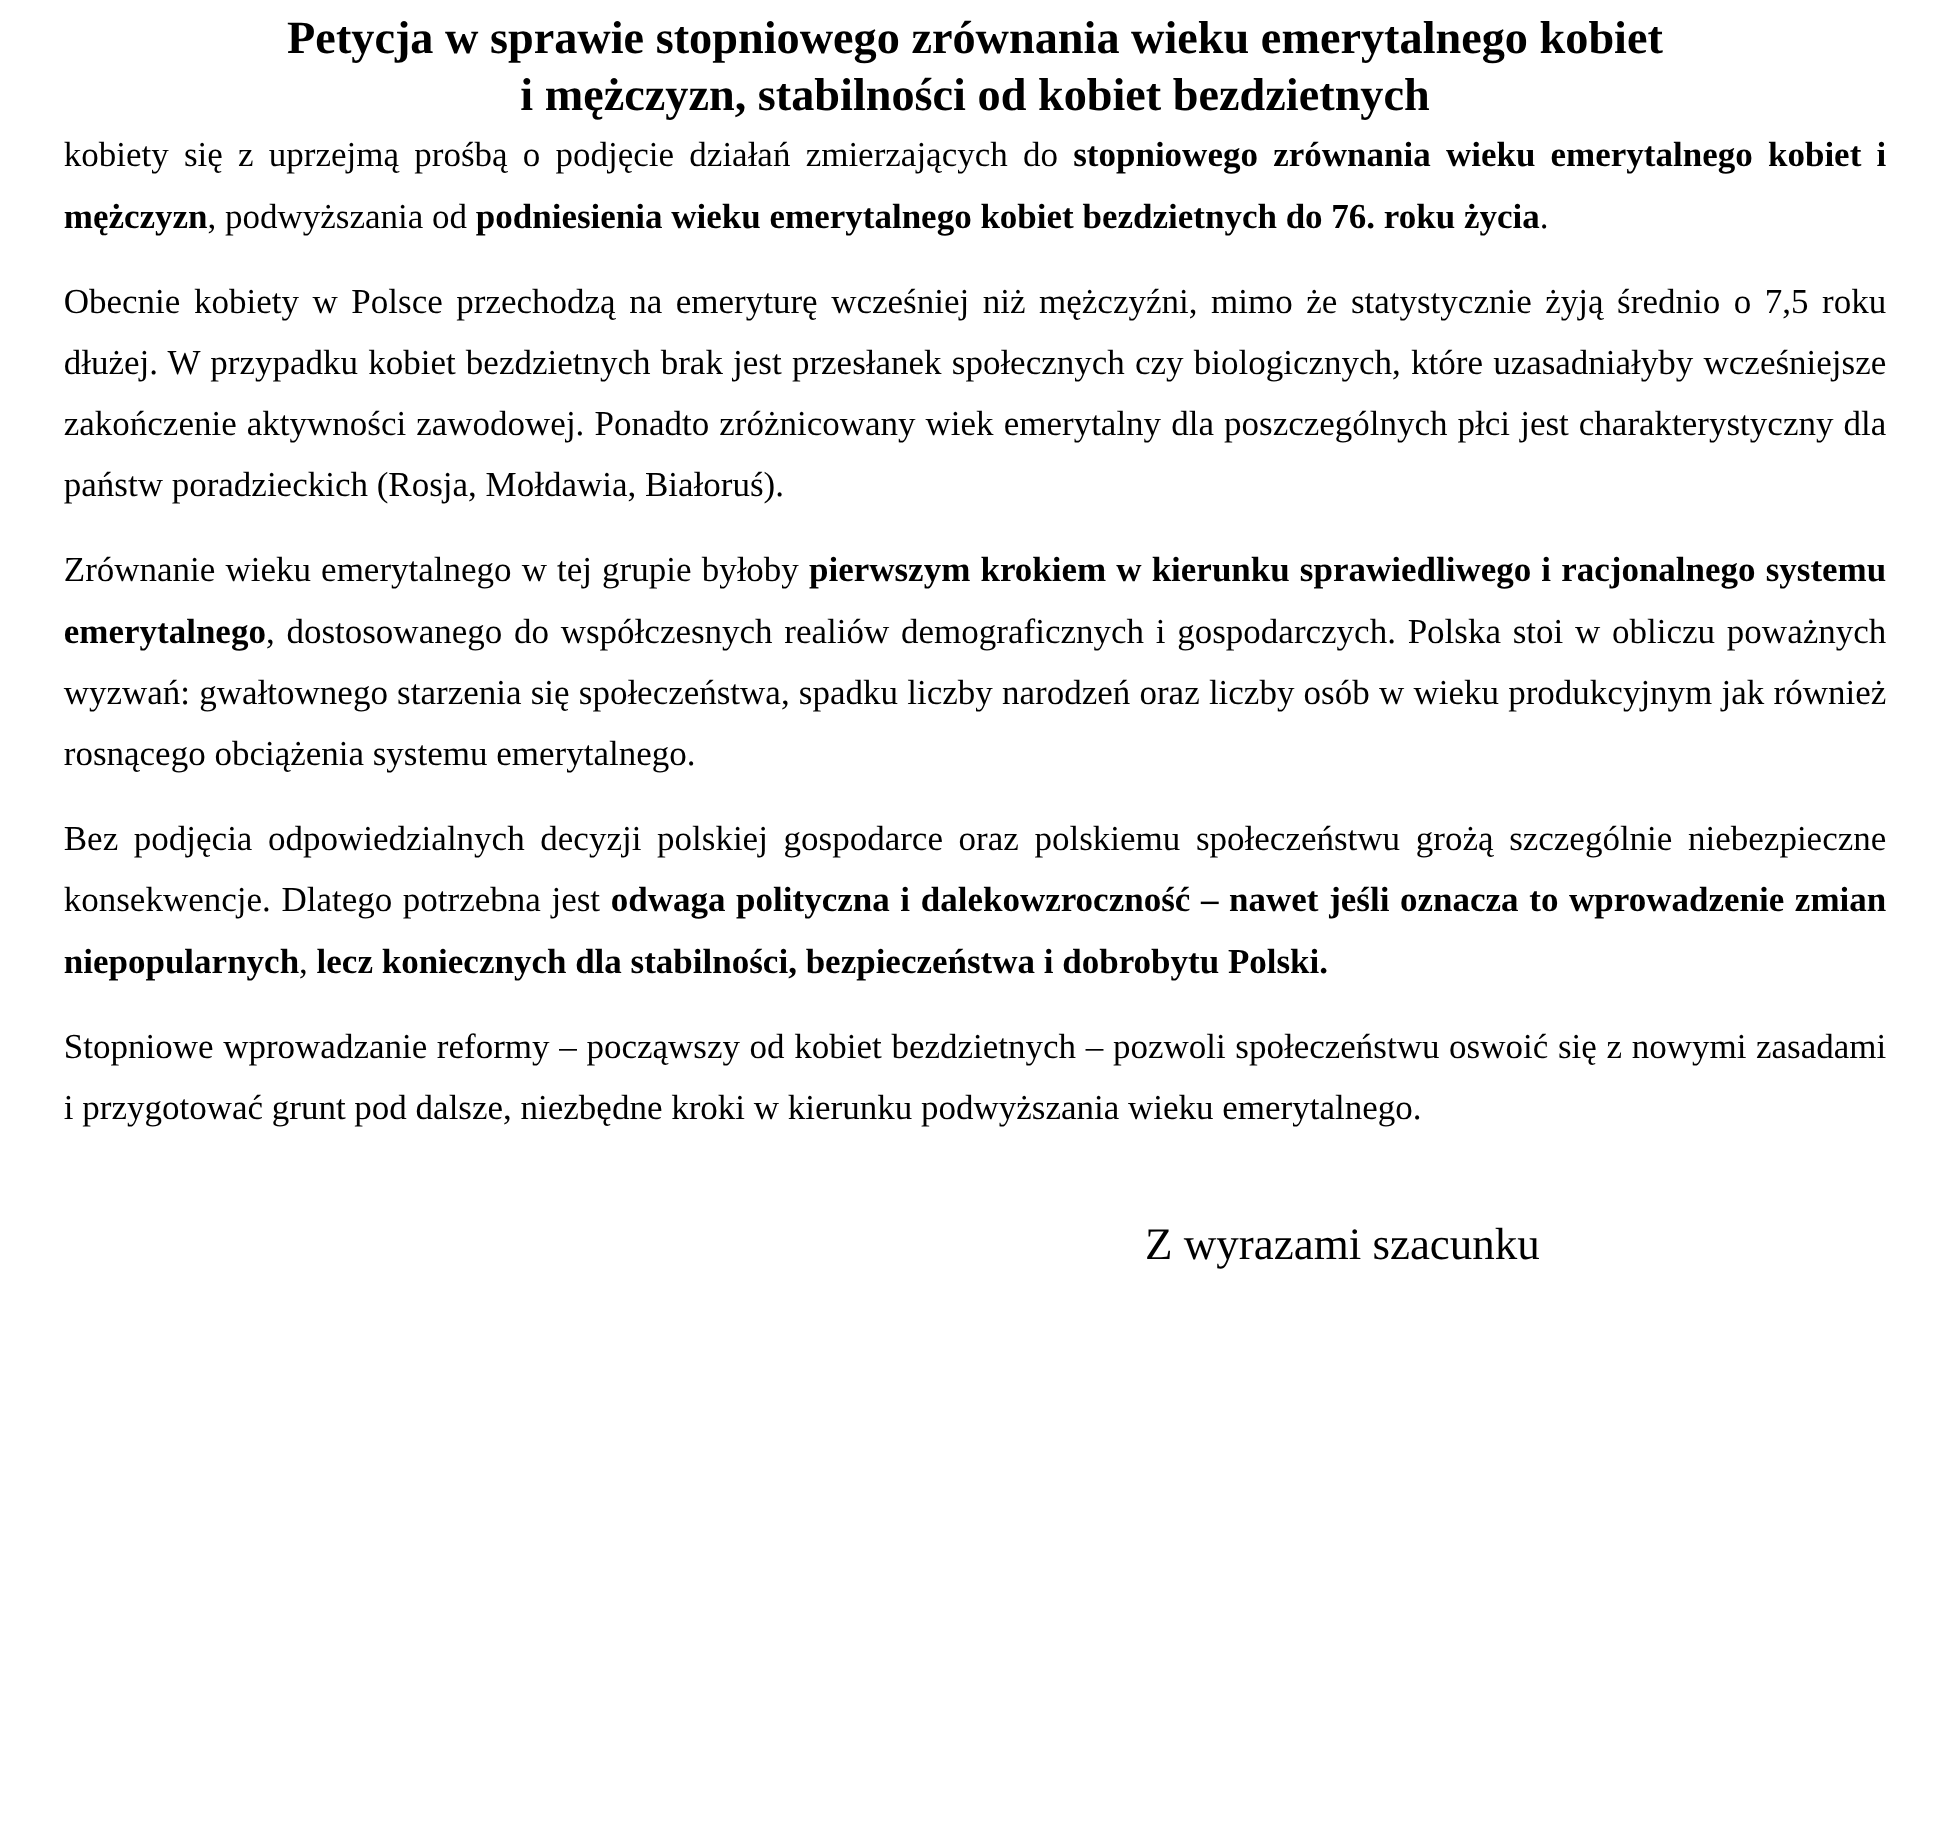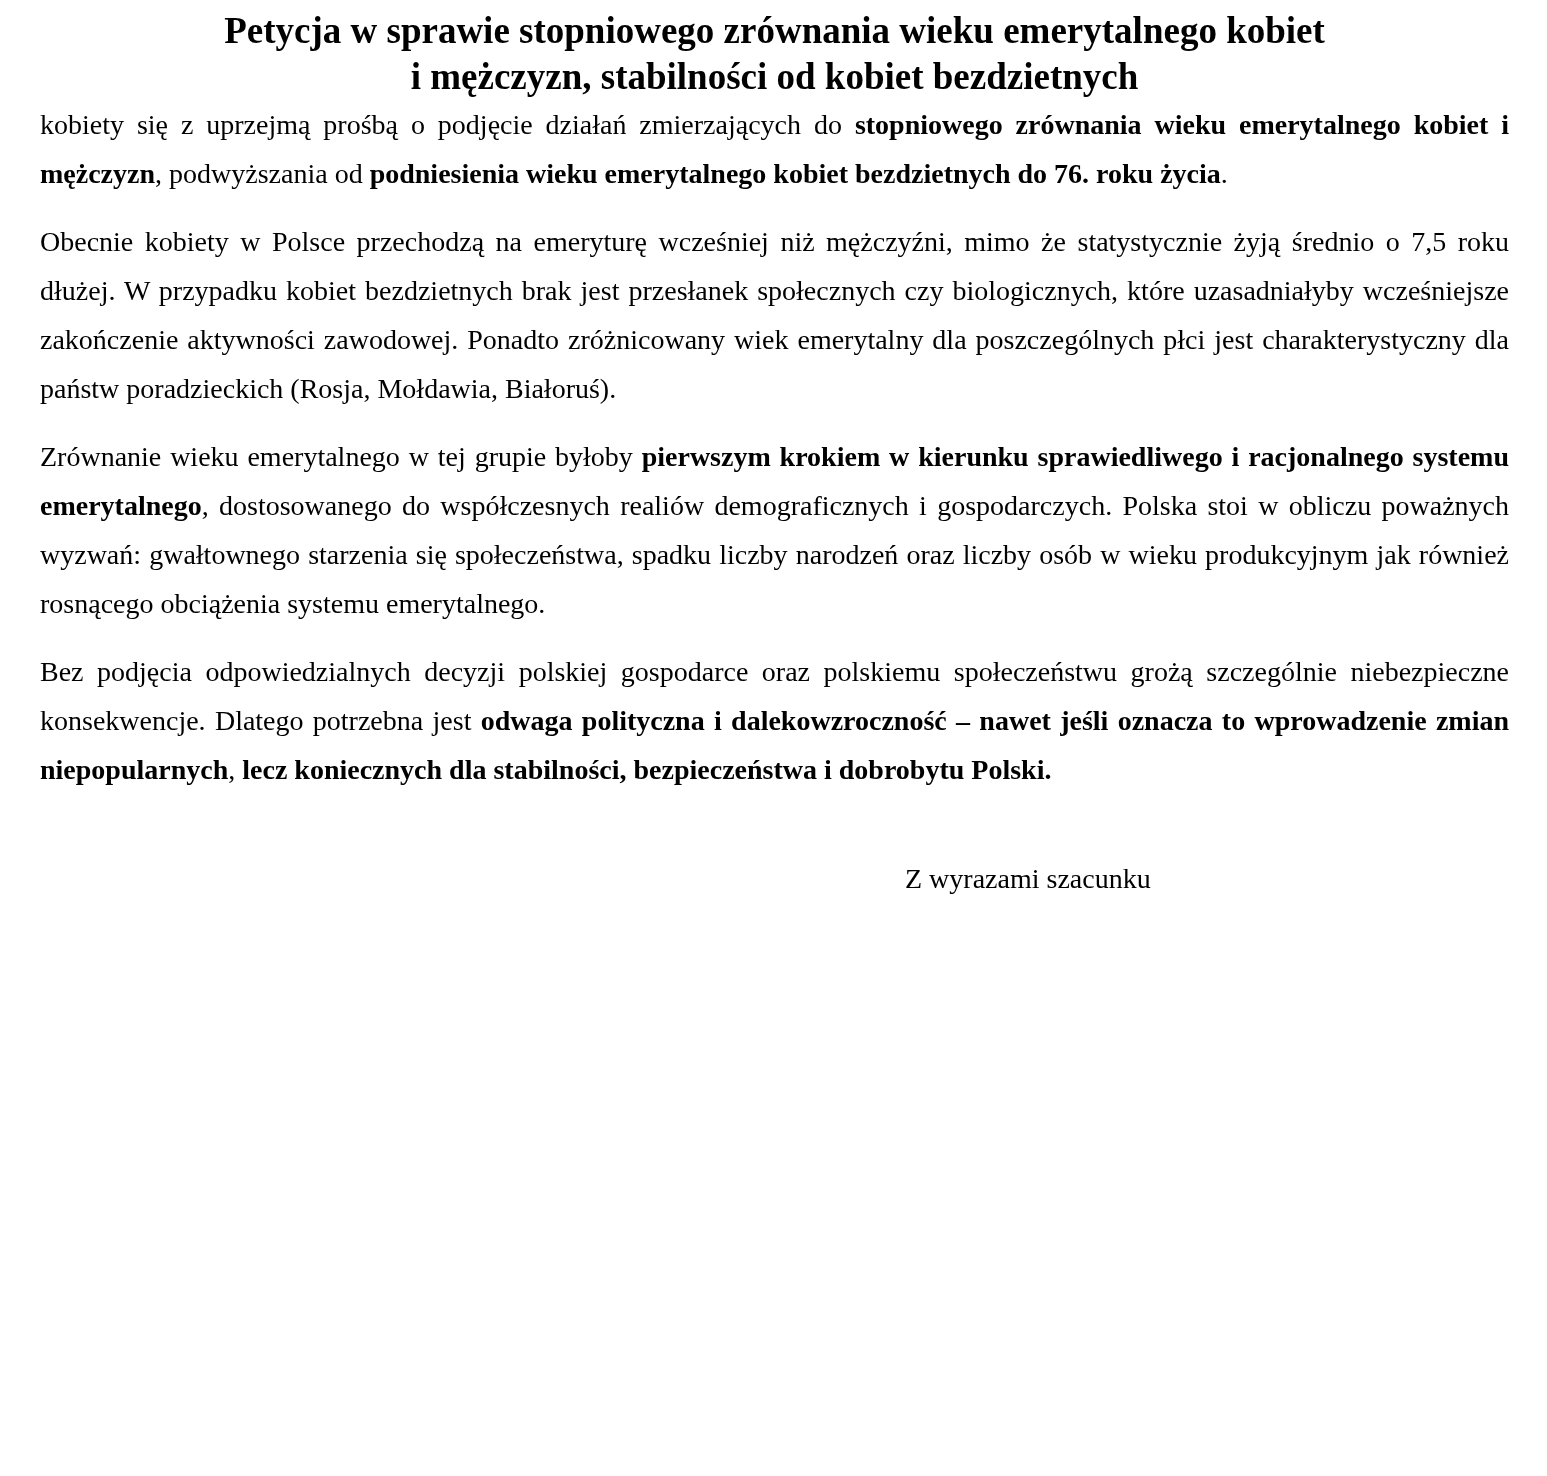--- a/index.html
+++ b/index.html
@@ -11,21 +11,21 @@
     width: 1547px;
     height: 1476px;
     overflow: hidden;
     font-family: "Liberation Serif", "DejaVu Serif", serif;
     color: #000000;
   }
   .page {
     box-sizing: border-box;
     width: 1547px;
     height: 1476px;
-    padding: 8px 38px 0 40px;
+    padding: 8px 38px 0 51px;
     background: #ffffff;
   }
   .title {
     text-align: center;
     font-weight: bold;
     font-size: 37px;
     line-height: 46px;
     margin: 0;
   }
   .salutation {
@@ -41,36 +41,37 @@
     text-align: justify;
     margin: 0 0 19px 0;
     hyphens: none;
   }
   .bold {
     font-weight: bold;
   }
   .closing {
     margin-top: 60px;
     margin-left: 865px;
-    font-size: 28px;
+    font-size: 36px;
     line-height: 49px;
   }
 </style>
 </head>
 <body>
 
 <div class="page">
 
   <h1 class="title"><span>Petycja w sprawie stopniowego zrównania wieku emerytalnego kobiet</span><br><span>i mężczyzn, stabilności od kobiet bezdzietnych</span></h1>
 
 
   <p class="para"><span>kobiety się z uprzejmą prośbą o podjęcie działań zmierzających do </span><span class="bold">stopniowego zrównania wieku emerytalnego kobiet i mężczyzn</span><span>, podwyższania od </span><span class="bold">podniesienia wieku emerytalnego kobiet bezdzietnych do 76. roku życia</span><span>.</span></p>
 
   <p class="para"><span>Obecnie kobiety w Polsce przechodzą na emeryturę wcześniej niż mężczyźni, mimo że statystycznie żyją średnio o 7,5 roku dłużej. W przypadku kobiet bezdzietnych brak jest przesłanek społecznych czy biologicznych, które uzasadniałyby wcześniejsze zakończenie aktywności zawodowej. Ponadto zróżnicowany wiek emerytalny dla poszczególnych płci jest charakterystyczny dla państw poradzieckich (Rosja, Mołdawia, Białoruś).</span></p>
 
   <p class="para"><span>Zrównanie wieku emerytalnego w tej grupie byłoby </span><span class="bold">pierwszym krokiem w kierunku sprawiedliwego i racjonalnego systemu emerytalnego</span><span>, dostosowanego do współczesnych realiów demograficznych i gospodarczych. Polska stoi w obliczu poważnych wyzwań: gwałtownego starzenia się społeczeństwa, spadku liczby narodzeń oraz liczby osób w wieku produkcyjnym jak również rosnącego obciążenia systemu emerytalnego.</span></p>
 
   <p class="para"><span>Bez podjęcia odpowiedzialnych decyzji polskiej gospodarce oraz polskiemu społeczeństwu grożą szczególnie niebezpieczne konsekwencje. Dlatego potrzebna jest </span><span class="bold">odwaga polityczna i dalekowzroczność – nawet jeśli oznacza to wprowadzenie zmian niepopularnych</span><span>, </span><span class="bold">lecz koniecznych dla stabilności, bezpieczeństwa i dobrobytu Polski.</span></p>
 
+  <p class="para"><span>Stopniowe wprowadzanie reformy – począwszy od kobiet bezdzietnych – pozwoli społeczeństwu oswoić się z nowymi zasadami i przygotować grunt pod dalsze, niezbędne kroki w kierunku podwyższania wieku emerytalnego.</span></p>
 
   <p class="closing">Z wyrazami szacunku</p>
 
 </div>
 
 </body></html>

